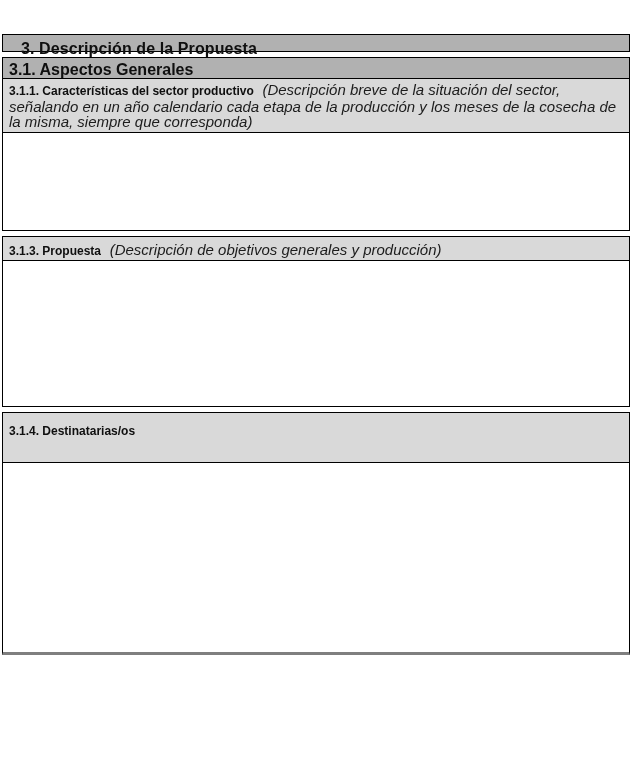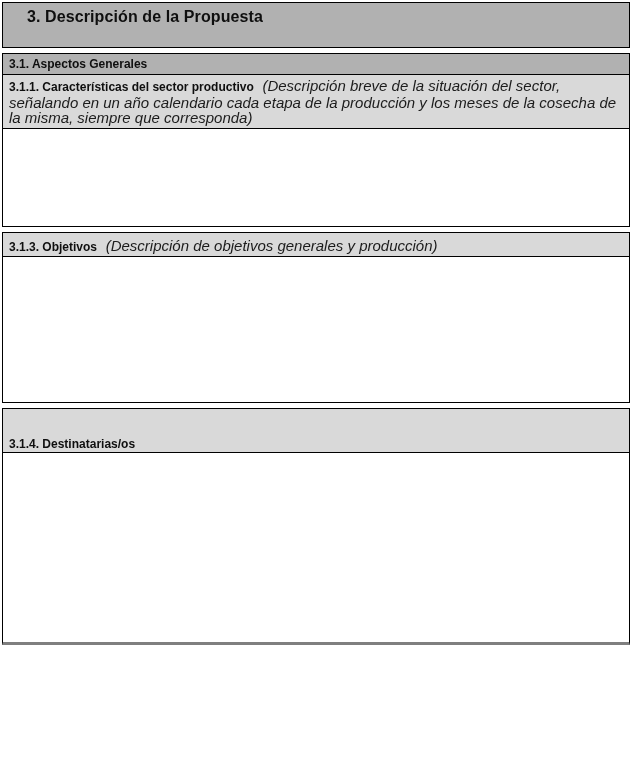--- a/index.html
+++ b/index.html
@@ -16,40 +16,41 @@
     background: #ffffff;
     font-family: "Liberation Sans", "DejaVu Sans", sans-serif;
     color: #0f0f0f;
     padding: 2px 2px 0 2px;
   }
 
   
   .main-header {
     border: 1px solid var(--border, #000);
     background: var(--header-fill, #b1b1b1);
-    height: 46px;
+    height: 18px;
     line-height: 28px;
-    padding-left: 24px;
+    padding-left: 18px;
     font-size: 16px;
     font-weight: bold;
     letter-spacing: 0.1px;
+    margin-top: 32px;
   }
 
   .group { margin-top: 5px; }
 
   .bar {
     border: 1px solid var(--border, #000);
     background: var(--subheader-fill, #d9d9d9);
   }
   .bar.dark { background: var(--header-fill, #b1b1b1); }
 
   .bar-31 {
     height: 22px;
     padding: 3px 6px 0 6px;
-    font-size: 12px;
+    font-size: 16px;
     font-weight: bold;
   }
 
   .subheader {
     padding: 3px 6px 3px 6px;
     line-height: 15px;
   }
   .subheader .sub-title {
     font-size: 12px;
     font-weight: bold;
@@ -57,21 +58,21 @@
   .subheader .sub-note {
     font-size: 15px;
     font-style: italic;
     color: #1c1c1c;
     white-space: pre-wrap;
   }
 
   .sh-311 { border-top: none; min-height: 36px; }
   .sh-312 { height: 30px; padding-top: 8px; white-space: nowrap; overflow: hidden; }
   .sh-313 { height: 25px; padding-top: 5px; white-space: nowrap; overflow: hidden; }
-  .sh-314 { height: 45px; padding-top: 26px; }
+  .sh-314 { height: 51px; padding-top: 9px; }
 
   .input-box {
     border: 1px solid var(--border, #000);
     border-top: none;
     background: #ffffff;
   }
   .box-311 { height: 98px; }
   .box-312 { height: 131px; }
   .box-313 { height: 146px; }
   .box-314 { height: 192px; border-bottom: 3px solid var(--bottom-edge, #7f7f7f); }
@@ -92,21 +93,21 @@
     <div class="bar subheader sh-311">
       <span class="sub-title">3.1.1. Características del sector productivo</span>
       <span class="sub-note"> </span><span class="sub-note">(Descripción breve de la situación del sector, señalando en un año calendario cada etapa de la producción y los meses de la cosecha de la misma, siempre que corresponda)</span>
     </div>
     <div class="input-box box-311"></div>
   </div>
 
 
   <div class="group">
     <div class="bar subheader sh-313">
-      <span class="sub-title">3.1.3. Objetivos</span>
+      <span class="sub-title">3.1.3. Propuesta</span>
       <span class="sub-note"> </span><span class="sub-note">(Descripción de objetivos generales y producción)</span>
     </div>
     <div class="input-box box-313"></div>
   </div>
 
   <div class="group">
     <div class="bar subheader sh-314">
       <span class="sub-title">3.1.4. Destinatarias/os</span>
     </div>
     <div class="input-box box-314"></div>

